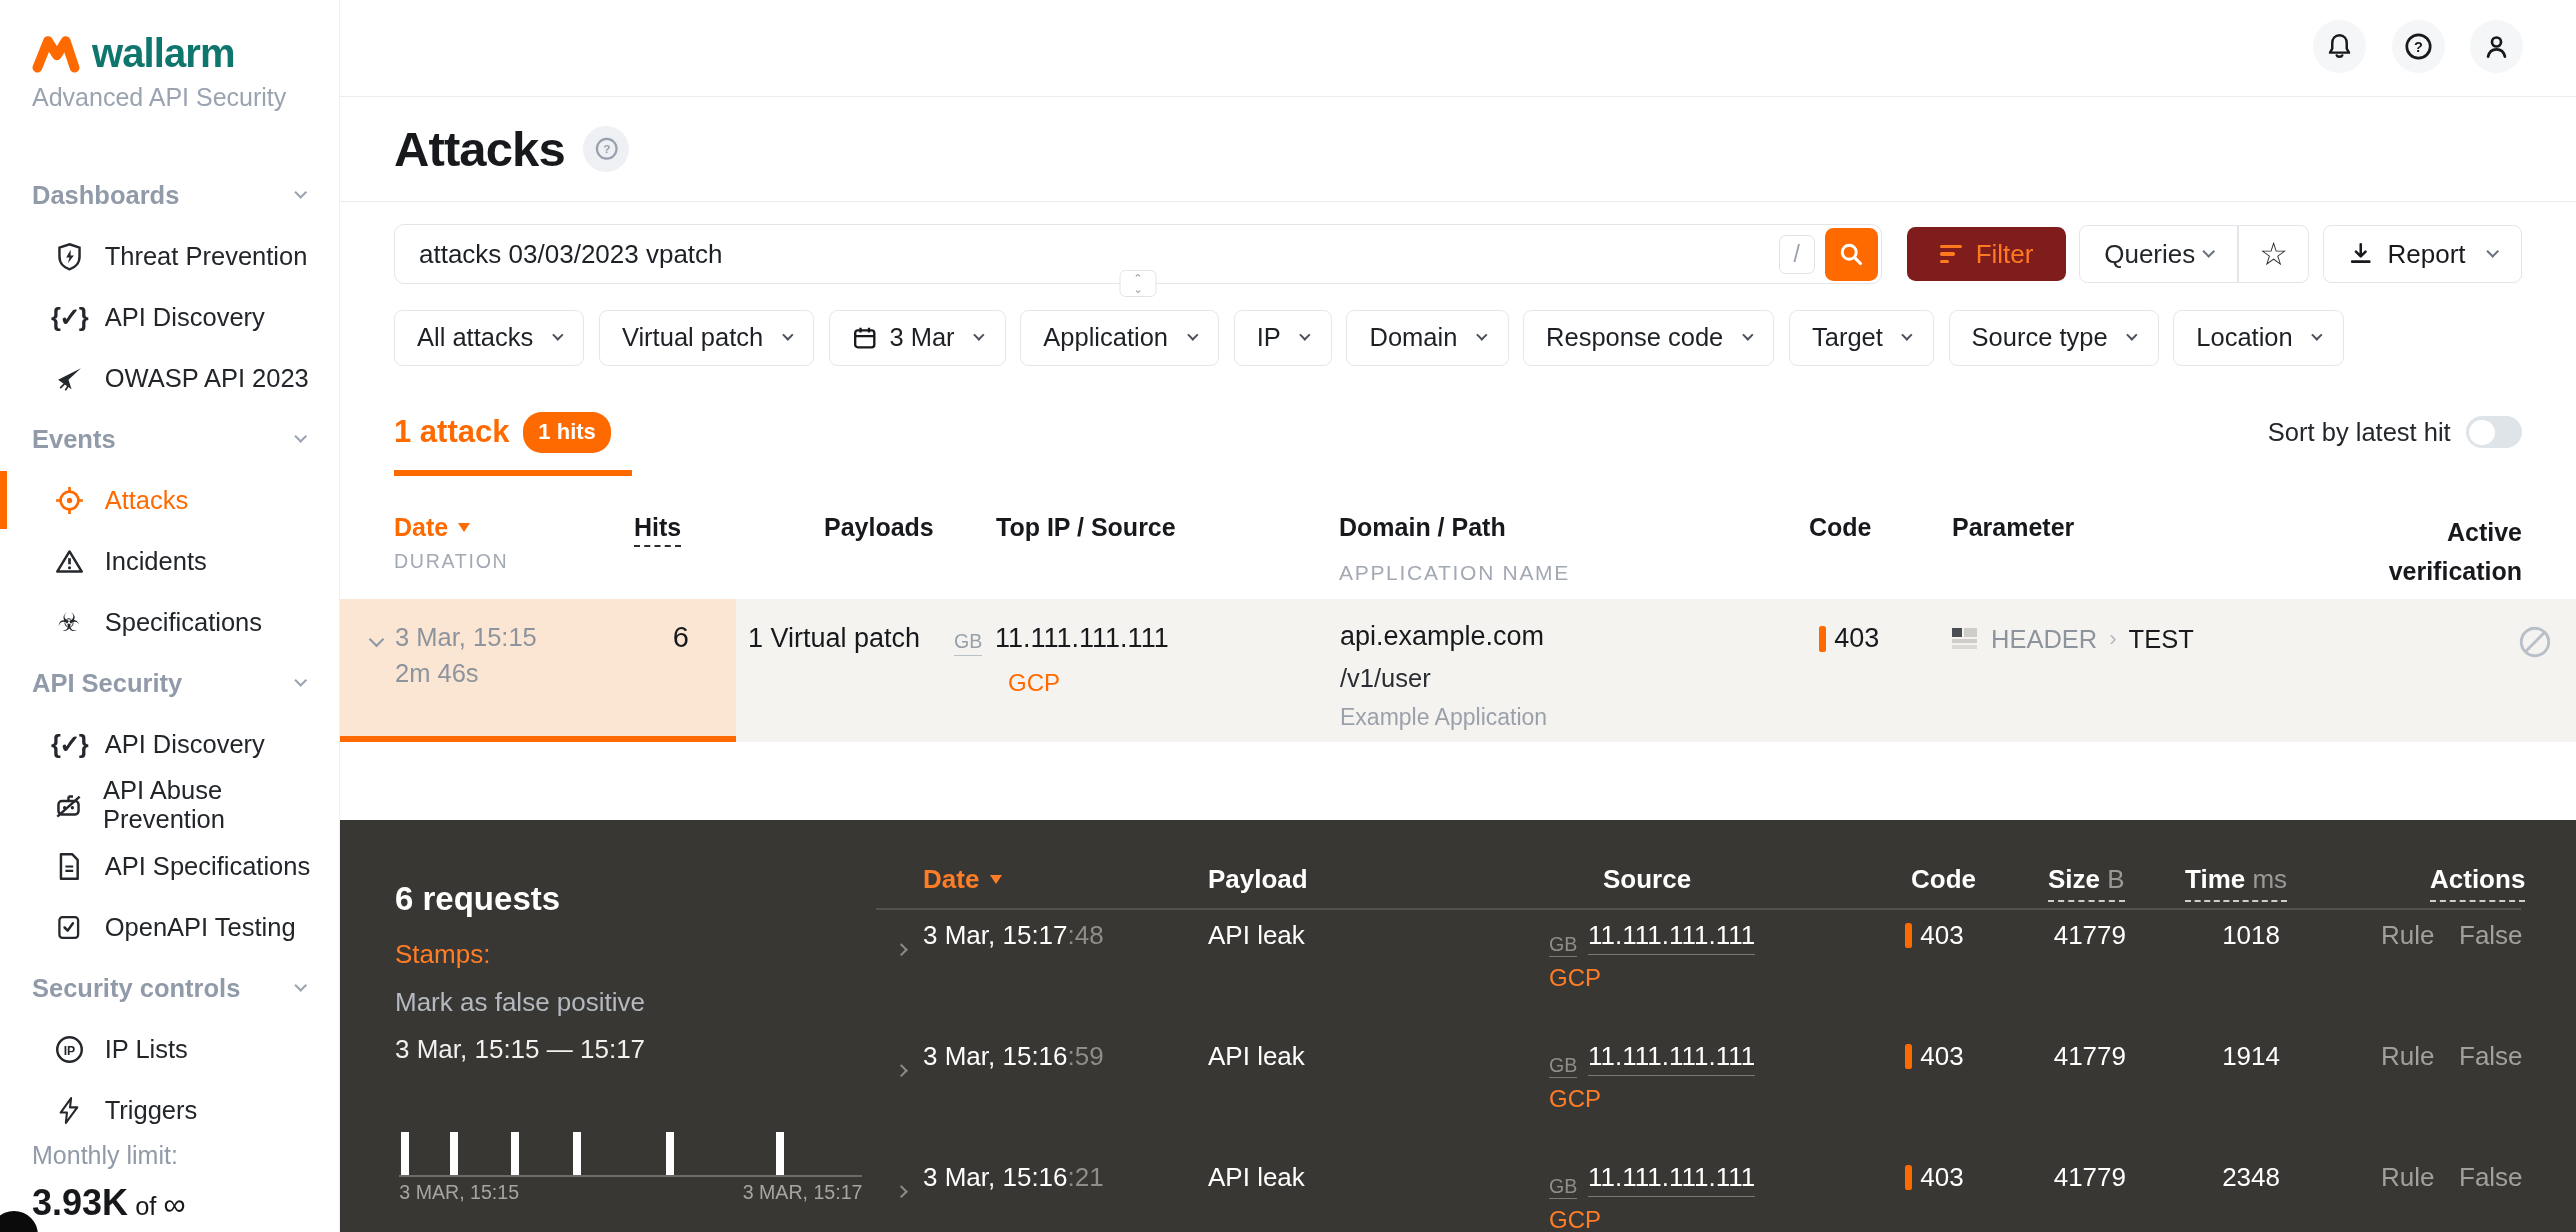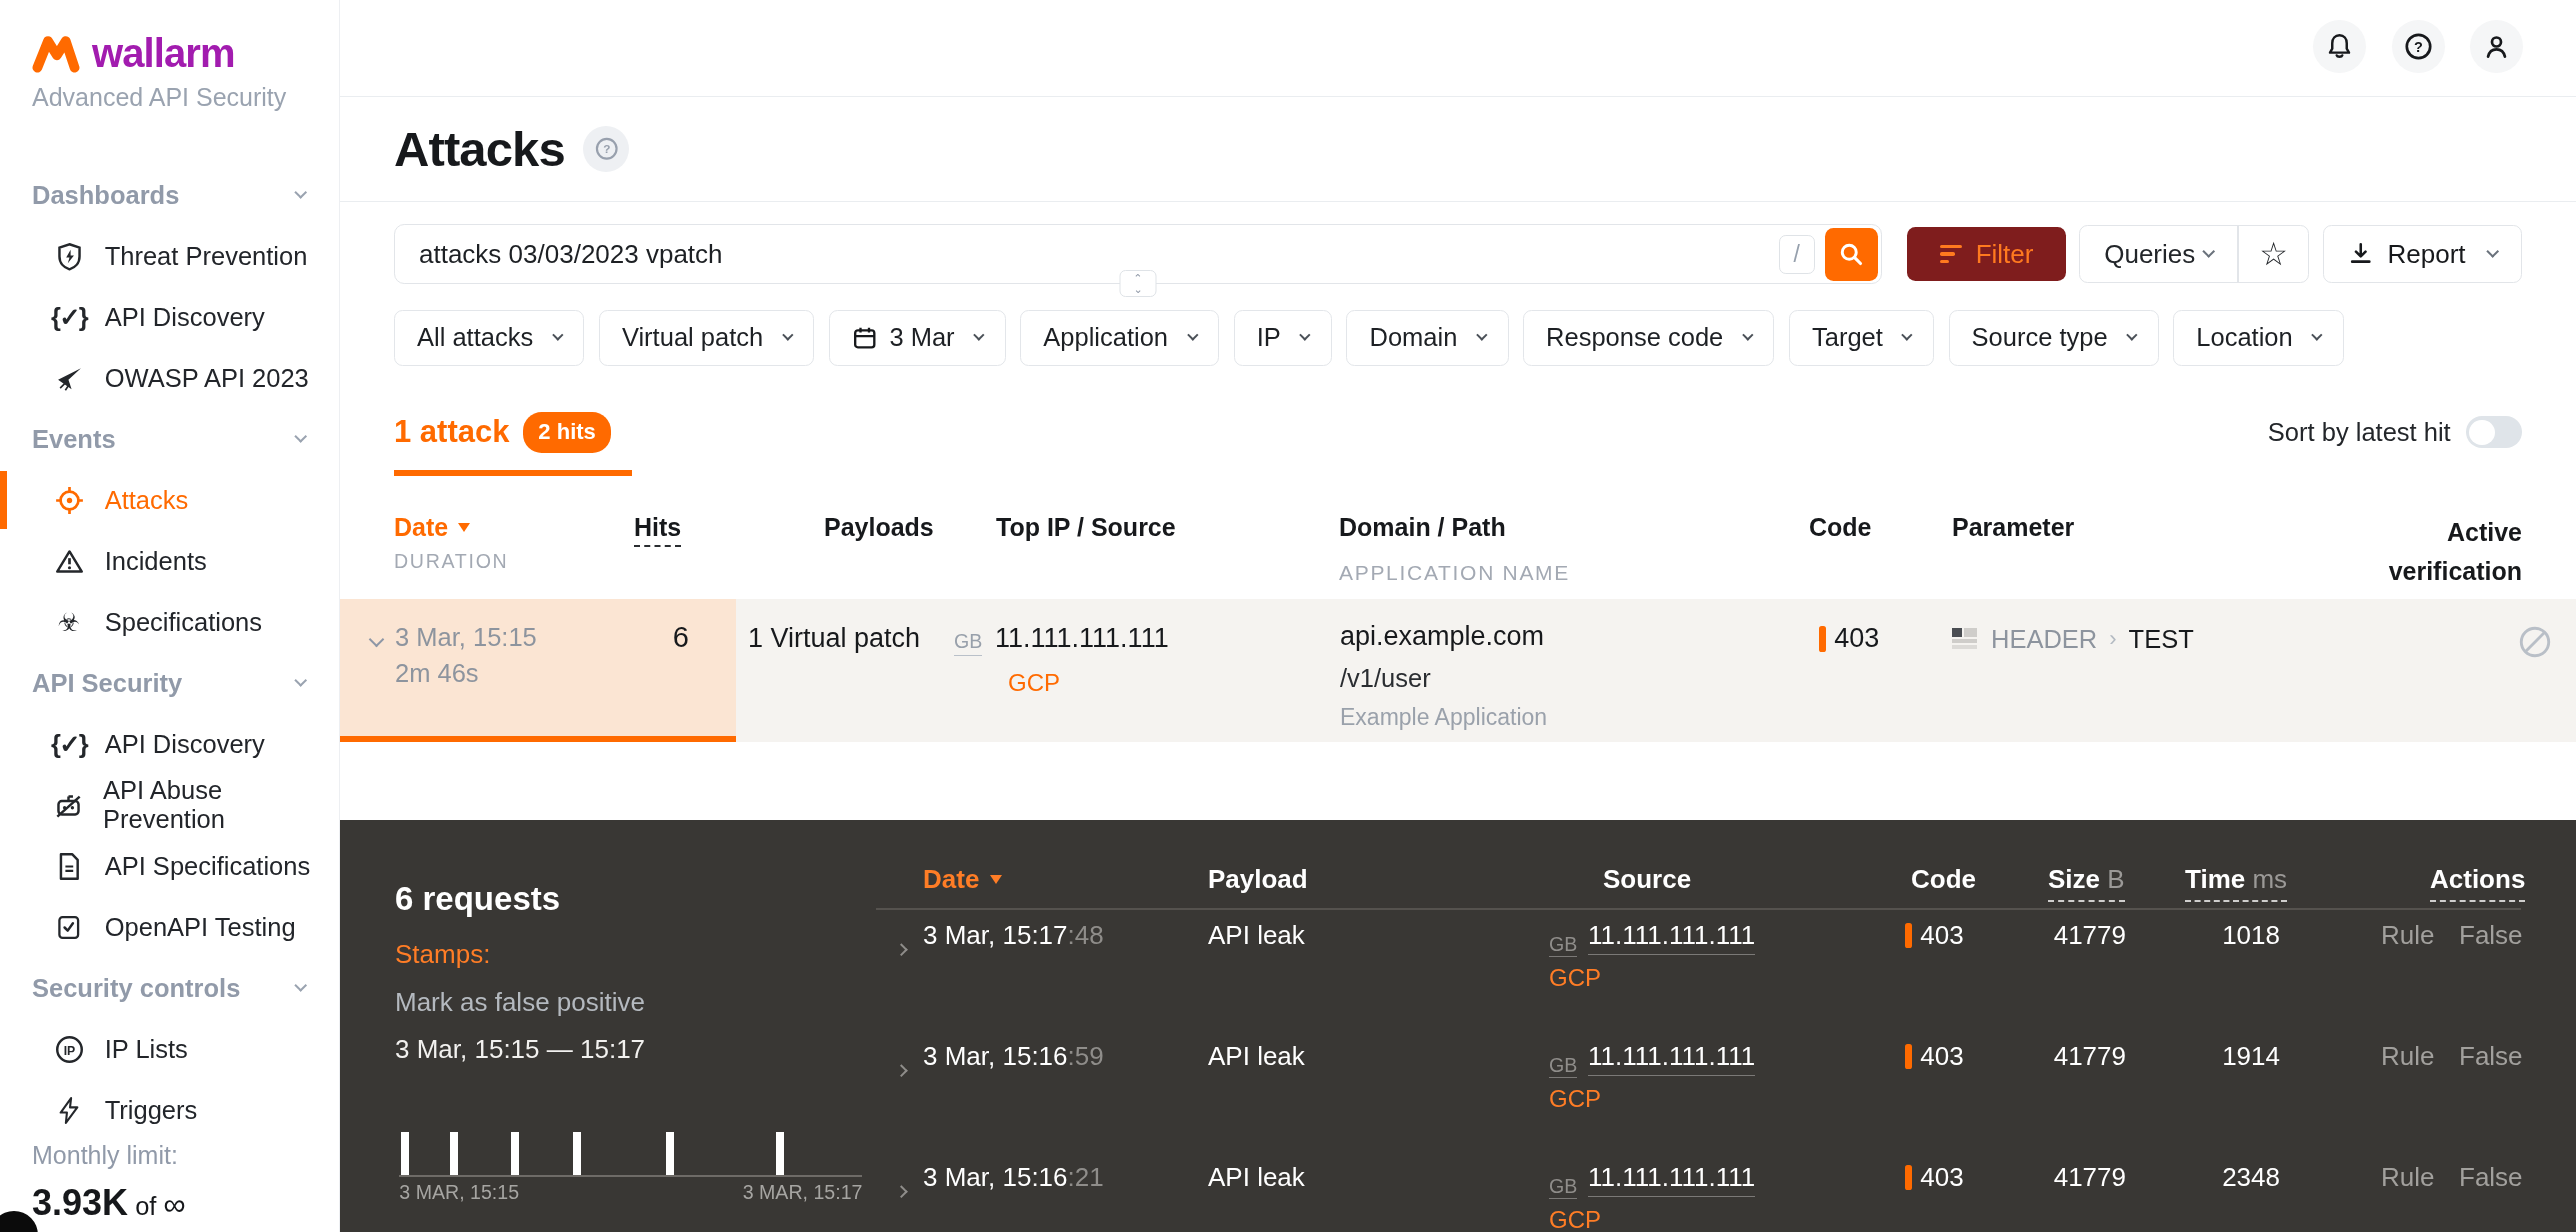--- a/index.html
+++ b/index.html
@@ -11,21 +11,21 @@
     border-right:2.6px solid currentColor; border-bottom:2.6px solid currentColor;
     transform:rotate(45deg); margin-left:8.5px; margin-top:-5.1px; }
   .chev.right { transform:rotate(-45deg); }
   .tri-down { display:inline-block; width:0; height:0; border-left:7.7px solid transparent;
     border-right:7.7px solid transparent; border-top:10.2px solid currentColor; margin-left:10.2px; }
 
   
   .sidebar { position:absolute; left:0; top:0; width:340px; height:1233px;
     background:#fff; border-right:1.7px solid #edeff2; display:flex; flex-direction:column; }
   .logo-row { display:flex; align-items:center; gap:12px; margin:31px 0 0 32px; }
-  .logo-name { font-size:40px; font-weight:bold; letter-spacing:-0.9px; color:#a21caf;text-align:center; }
+  .logo-name { font-size:40px; font-weight:bold; letter-spacing:-0.9px; color:#0f766e;text-align:center; }
   .logo-sub { margin:6.8px 0 0 32px; font-size:25px; color:#9aa3b0; }
   nav { margin-top:53px; }
   .sec-label { position:relative; height:61px; display:flex; align-items:center;
     padding-left:32px; font-size:25.5px; font-weight:bold; color:#919aa9; cursor:pointer; }
   .sec-label .chev { position:absolute; right:34px; color:#9aa3b0; }
   .nav-item { position:relative; height:61px; display:flex; align-items:center;
     gap:18.7px; padding-left:52px; font-size:25.5px; color:#22252a; cursor:pointer; }
   .nav-item .ic { width:34px; display:flex; justify-content:center; align-items:center;
     font-size:25.5px; color:#24272b; }
   .nav-item.active { color:#ff6a00; }
@@ -464,21 +464,21 @@
       </div>
     <div class="chip">
         <span>Location</span>
         <span class="chev"></span>
       </div>
   </div>
 
   <div class="results-bar">
     <div class="attack-tab">
       <span class="attack-count">1 attack</span>
-      <span class="hits-badge">2 hits</span>
+      <span class="hits-badge">1 hits</span>
     </div>
     <div class="sort-wrap">
       <span class="sort-label">Sort by latest hit</span>
       <div class="toggle">
           <div class="knob"></div>
         </div>
     </div>
   </div>
   <div class="tab-underline"></div>
 

